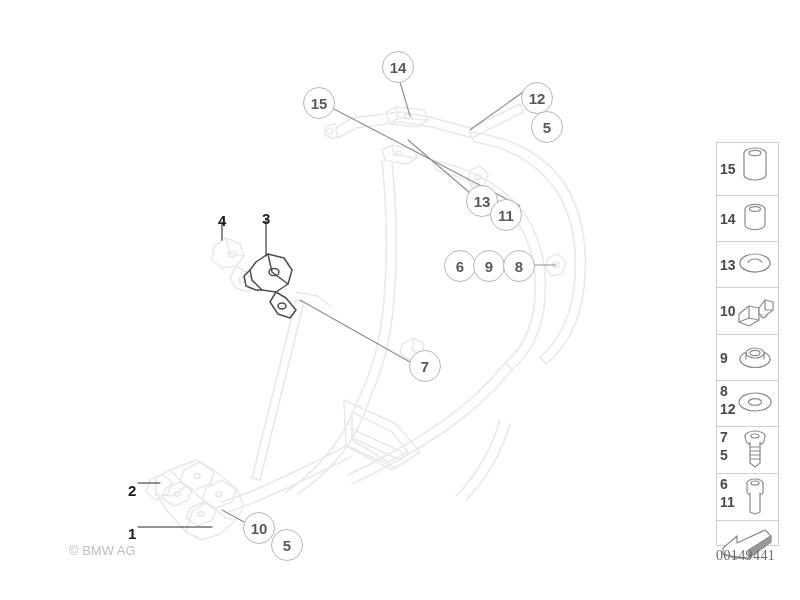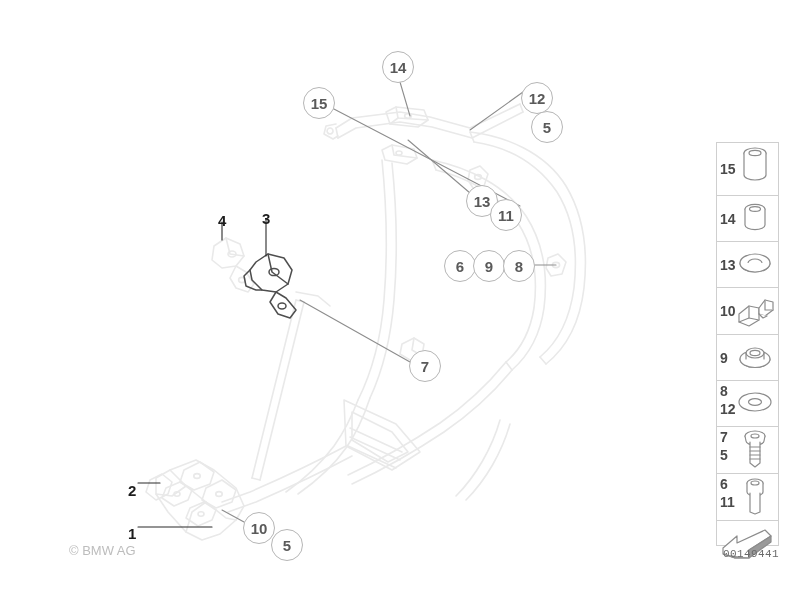--- a/index.html
+++ b/index.html
@@ -29,23 +29,23 @@
   .lrow{position:relative;box-sizing:border-box;border-bottom:1px solid #cfcfcf;
         width:100%;}
   .lrow:last-child{border-bottom:none;}
   .lnum{position:absolute;left:3px;color:#4a4a4a;font-weight:bold;font-size:14px;
         font-family:"Liberation Sans",sans-serif;}
   .lnum.top{top:2px;}
   .lnum.bot{top:20px;}
   .lnum.mid{top:50%;transform:translateY(-50%);}
   .lsvg{position:absolute;right:1px;top:0;}
 
-  #partid{position:absolute;left:716px;top:548px;width:63px;text-align:right;
-          color:#6a6a6a;font-size:11px;letter-spacing:.4px;
-          font-family:Liberation Mono, monospace;}
+  #partid{position:absolute;left:716px;top:548px;width:63px;text-align:left;
+          color:#6a6a6a;font-size:14px;letter-spacing:.4px;
+          font-family:Liberation Serif, serif;}
 
   #copyright{position:absolute;left:33px;top:543px;color:#bdbdbd;font-size:13px;
              font-family:"Liberation Sans",sans-serif;white-space:nowrap;margin-left:36px;}
 </style>
 </head>
 <body>
 
 <div id="stage">
 
   <svg class="layer" viewBox="0 0 800 600" xmlns="http://www.w3.org/2000/svg">

